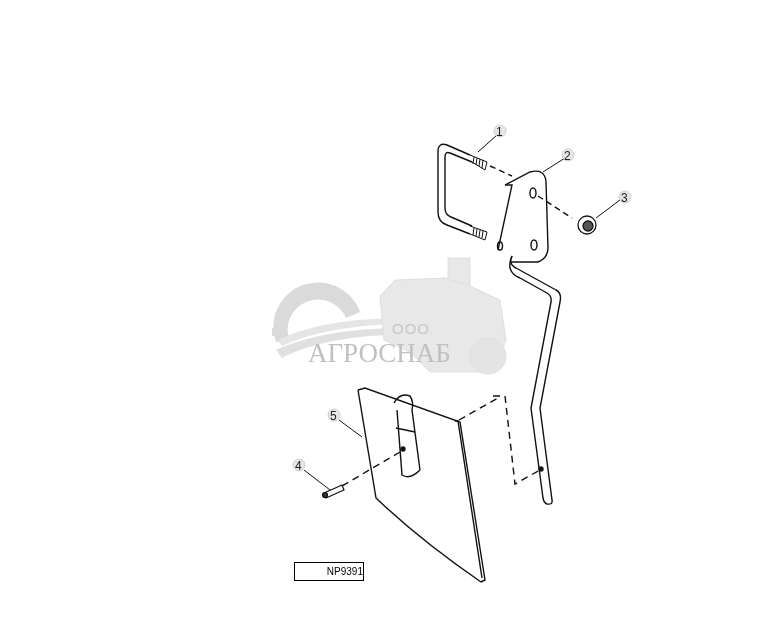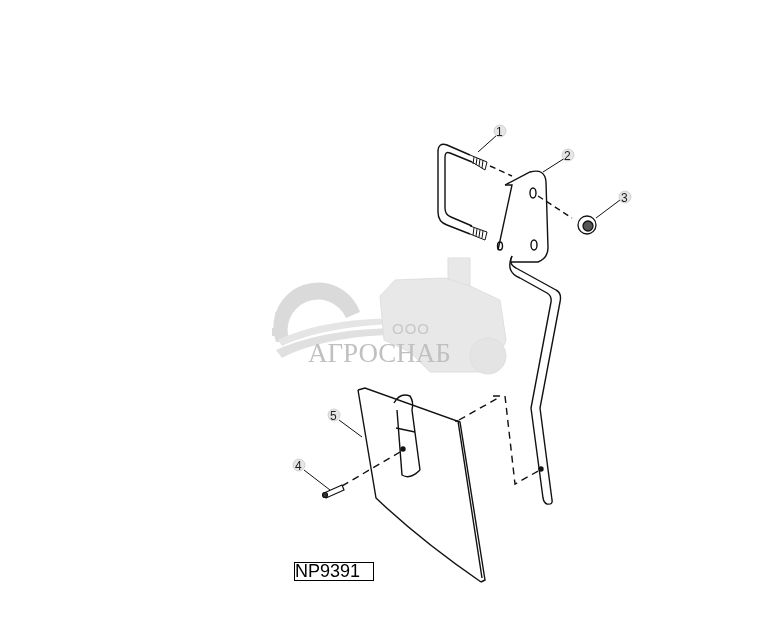--- a/index.html
+++ b/index.html
@@ -1,23 +1,23 @@
 <!DOCTYPE html>
 <html><head>
 <meta charset="utf-8">
 <style>
   html, body { margin: 0; padding: 0; background: #ffffff; }
   body { width: 781px; height: 641px; position: relative; overflow: hidden; font-family: "Liberation Sans", sans-serif; }
   #stage { position: absolute; left: 0; top: 0; width: 781px; height: 641px; }
   .callout-num { font-family: "Liberation Sans", sans-serif; font-size: 12px; fill: #222; }
   .fig-label {
-    position: absolute; left: 294px; top: 562px; width: 80px; height: 19px;
+    position: absolute; left: 294px; top: 562px; width: 70px; height: 19px;
     border: 1px solid #000; box-sizing: border-box;
-    font-family: "Liberation Sans", sans-serif; font-size: 18px; line-height: 17px;
-    text-align: left; color: #000; background: #fff;
+    font-family: "Liberation Sans", sans-serif; font-size: 10px; line-height: 17px;
+    text-align: right; color: #000; background: #fff;
   }
   .wm-ooo { font-family: "Liberation Sans", sans-serif; font-size: 15px; fill: #9a9a9a; letter-spacing: 1px; }
   .wm-name { font-family: "Liberation Serif", serif; font-size: 27px; fill: #8e8e8e; }
 </style>
 </head>
 <body>
 
 <svg id="stage" viewBox="0 0 781 641" xmlns="http://www.w3.org/2000/svg">
 
   <g opacity="0.55">

